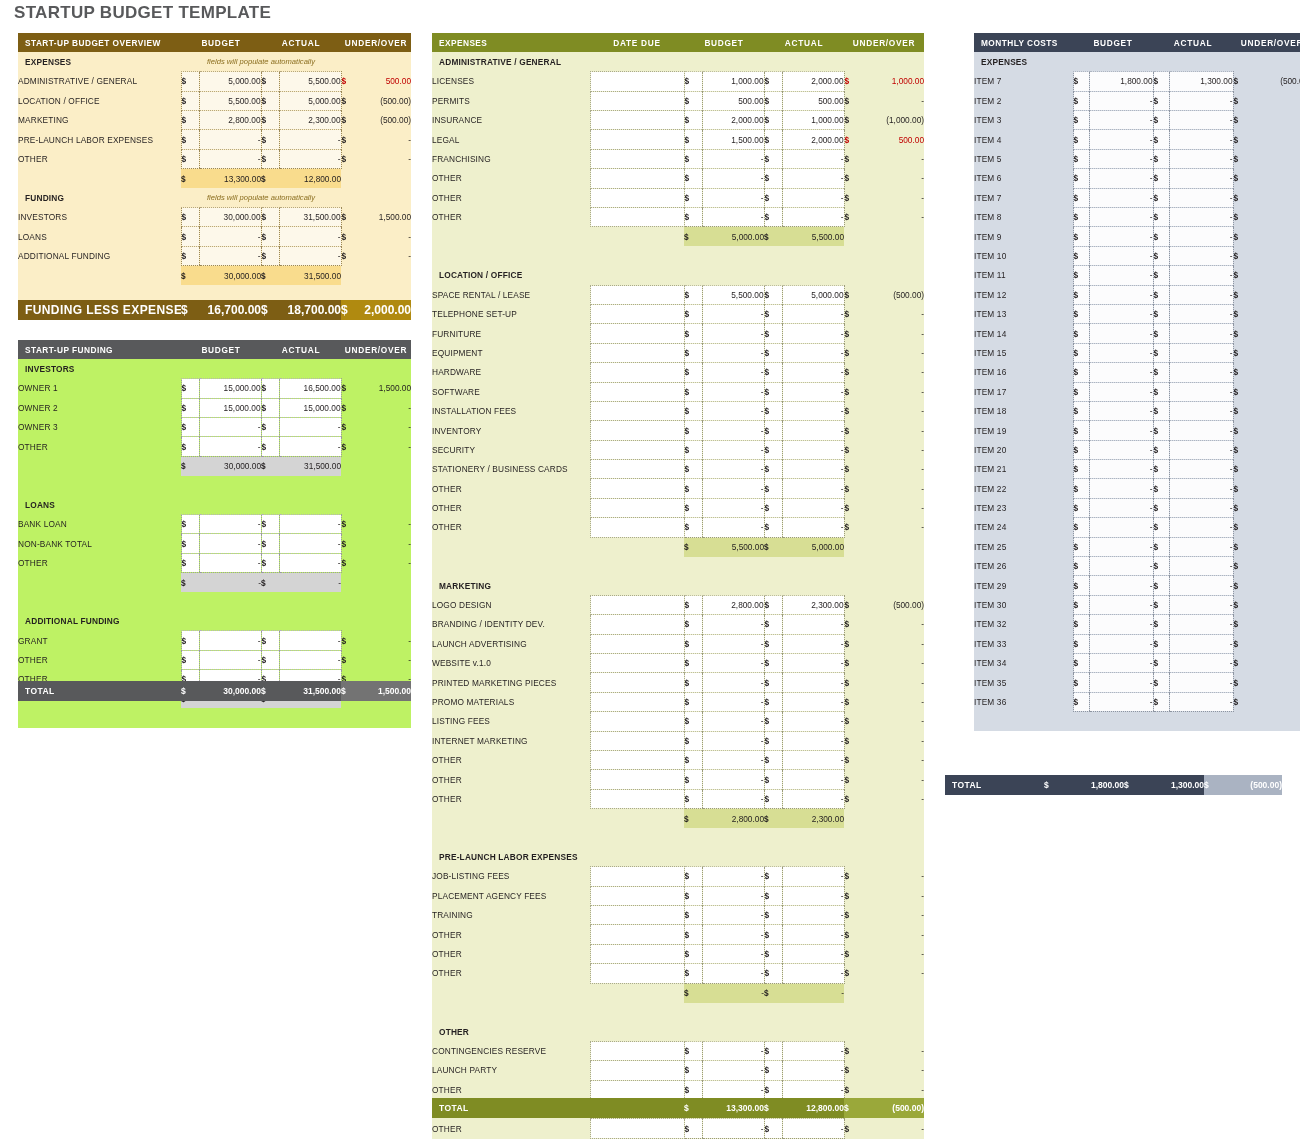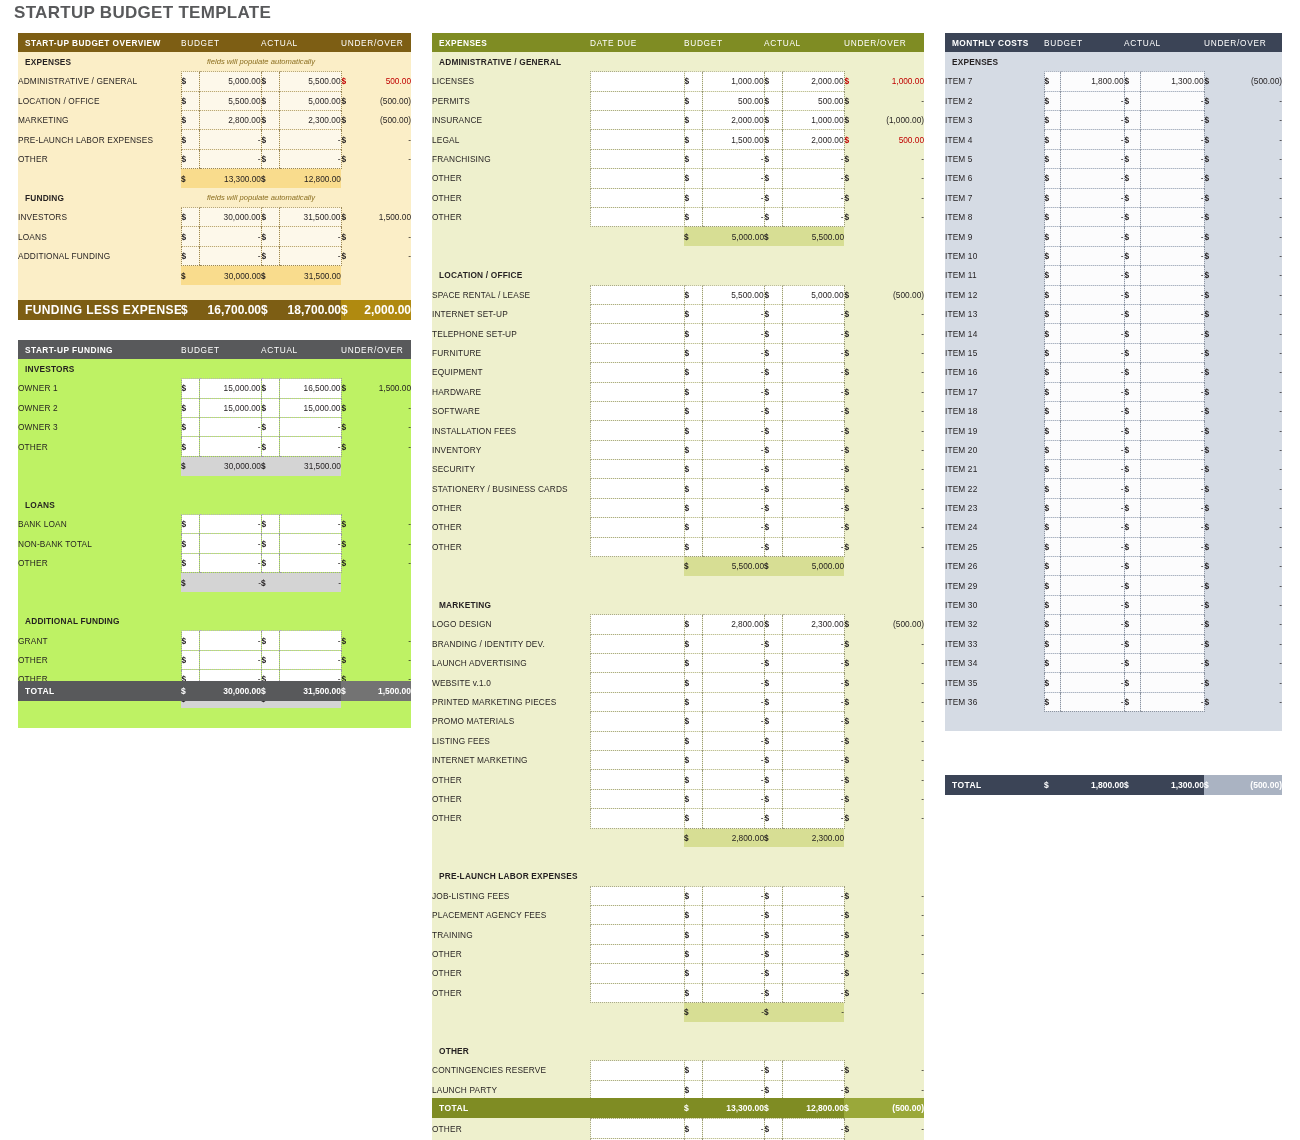--- a/index.html
+++ b/index.html
@@ -20,21 +20,21 @@
 
   
   .sheet{ position:absolute; }
   table.grid{ border-collapse:collapse; table-layout:fixed; width:100%; }
   table.grid td{ padding:0; font-size:8.3px; height:19.4px; vertical-align:middle;
                  white-space:nowrap; overflow:hidden; }
 
   
   .hdr td{ color:#fff; font-weight:bold; font-size:8.4px; letter-spacing:.45px; height:16px; }
   .hdr td.lbl{ padding-left:7px; text-align:left; }
-  .hdr td.ctr{ text-align:left; font-weight:normal; letter-spacing:.7px; }
+  .hdr td.ctr{ text-align:center; font-weight:bold; letter-spacing:.7px; }
 
   
   .sect td{ font-weight:bold; font-size:8.6px; letter-spacing:.2px; }
   .sect td.lbl{ padding-left:7px; }
 
   
   td.rlbl{ padding-left:7px; text-align:left; letter-spacing:.15px; font-size:8.3px; }
 
   
   td.cur{ text-align:left; padding-left:5px; font-weight:bold; font-size:8.6px; }
@@ -78,21 +78,21 @@
   #tbl-expenses td.date{ background:#ffffff; border:1px dotted #a9a98c; border-bottom:none; }
   #tbl-expenses tr.lastdata td.date{ border-bottom:1px dotted #a9a98c; }
   #tbl-expenses td.sub{ background:#d7de94; }
   #tbl-expenses .over{ color:#c00000; }
   #tbl-etotal{ left:432px; top:1098px; width:492px; }
   #tbl-etotal table.grid td{ background:#7f8c23; color:#fff; font-weight:bold; height:20px; font-size:8.5px; }
   #tbl-etotal table.grid td.lbl{ padding-left:7px; letter-spacing:.4px; }
   #tbl-etotal table.grid td.lt{ background:#9aa83a; }
 
   
-  #tbl-monthly{ left:945px; top:33px; width:291px; }
+  #tbl-monthly{ left:974px; top:33px; width:291px; }
   #tbl-monthly table.grid{ background:#d5dbe4; }
   #tbl-monthly .hdr td{ background:#3b4456; }
   #tbl-monthly td.inp{ background:#fcfcfd; border-left:1px dotted #8d94a0; border-top:1px dotted #aeb5c1; }
   #tbl-monthly td.inp.last{ border-right:1px dotted #8d94a0; }
   #tbl-monthly tr.lastdata td.inp{ border-bottom:1px dotted #8d94a0; }
   #tbl-mtotal{ left:945px; top:775px; width:337px; }
   #tbl-mtotal table.grid td{ background:#3b4456; color:#fff; font-weight:bold; height:20px; font-size:8.5px; }
   #tbl-mtotal table.grid td.lbl{ padding-left:7px; letter-spacing:.4px; }
   #tbl-mtotal table.grid td.lt{ background:#aab3c2; color:#fff; }
 </style>
@@ -619,30 +619,20 @@
           <td class="rlbl">SPACE RENTAL / LEASE</td>
           <td class="date"></td>
           <td class="inp cur">$</td>
           <td class="inp amt">5,500.00</td>
           <td class="inp cur">$</td>
           <td class="inp amt last">5,000.00</td>
           <td class="cur ">$</td>
           <td class="amt ">(500.00)</td>
         </tr>
         <tr>
-          <td class="rlbl">INTERNET SET-UP</td>
-          <td class="date"></td>
-          <td class="inp cur">$</td>
-          <td class="inp amt">-</td>
-          <td class="inp cur">$</td>
-          <td class="inp amt last">-</td>
-          <td class="cur ">$</td>
-          <td class="amt ">-</td>
-        </tr>
-        <tr>
           <td class="rlbl">TELEPHONE SET-UP</td>
           <td class="date"></td>
           <td class="inp cur">$</td>
           <td class="inp amt">-</td>
           <td class="inp cur">$</td>
           <td class="inp amt last">-</td>
           <td class="cur ">$</td>
           <td class="amt ">-</td>
         </tr>
         <tr>

